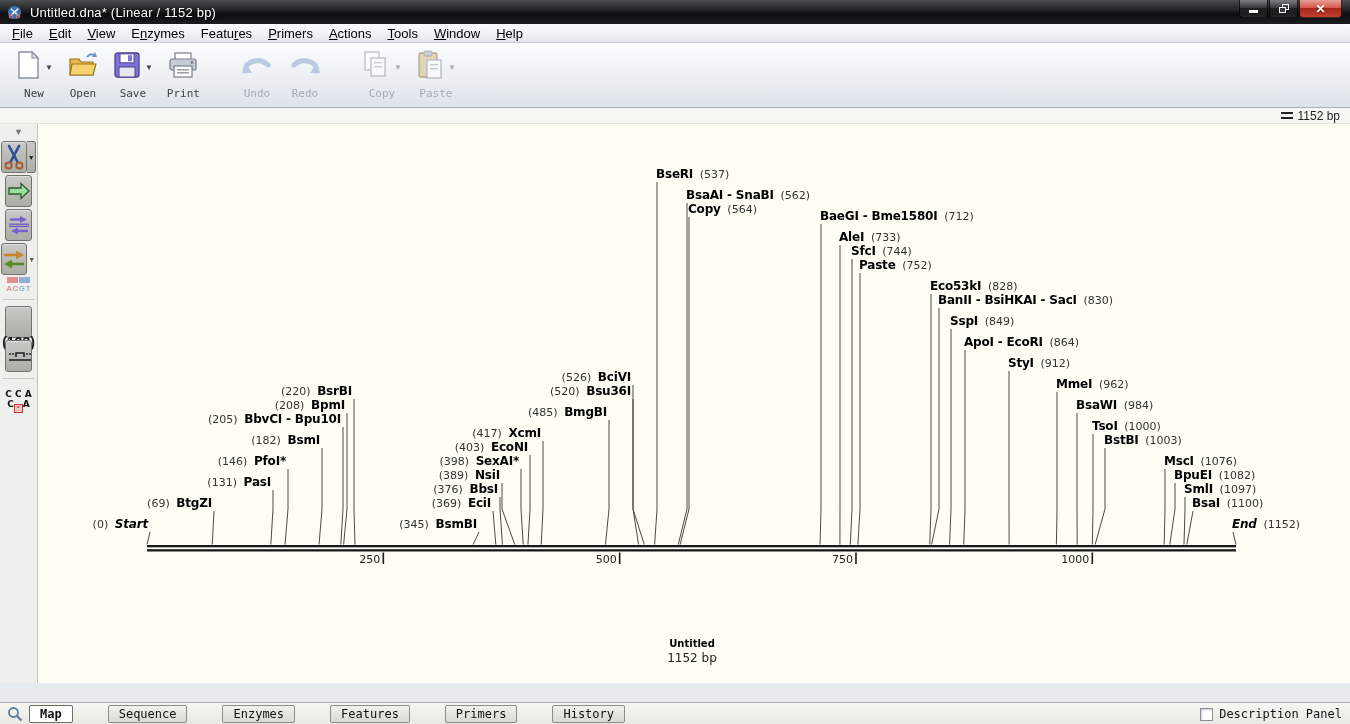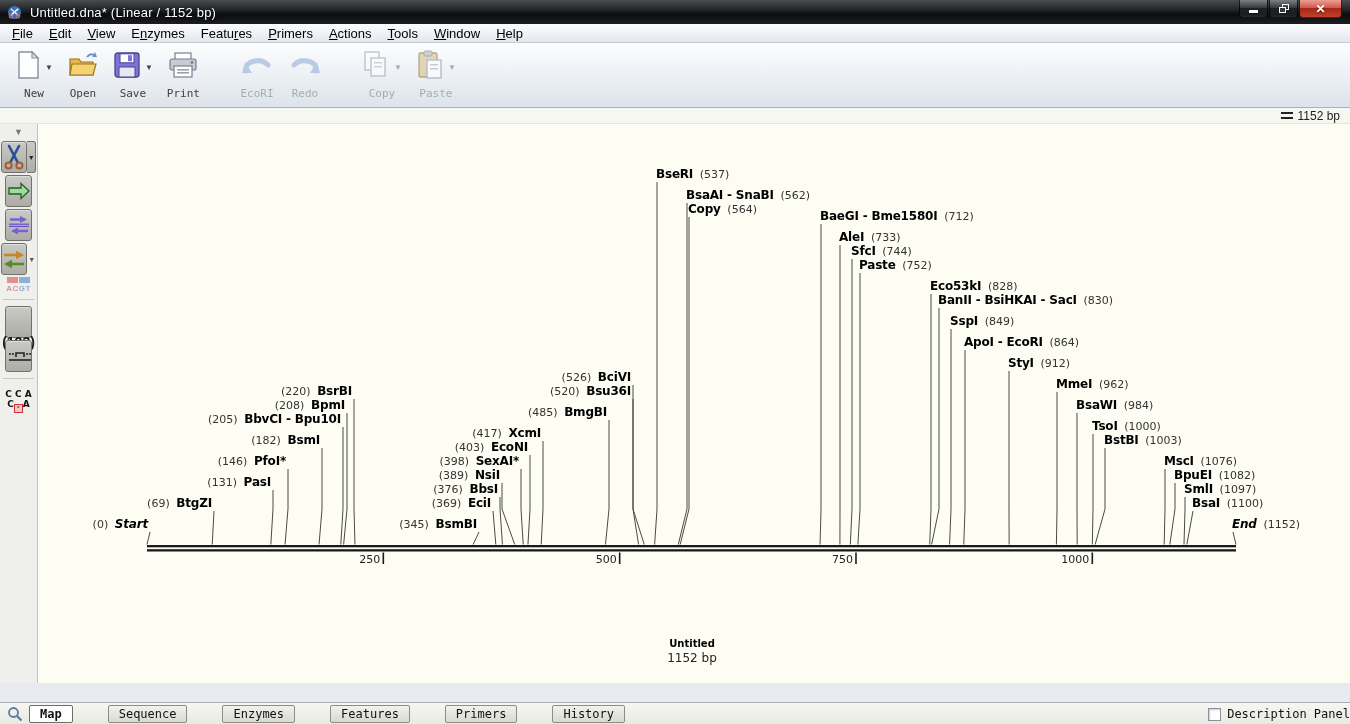--- a/index.html
+++ b/index.html
@@ -88,21 +88,21 @@
   .mt-tab .nonred { color:#3a6ea5; }
   .mt-scroll { position:absolute; left:258px; top:3px; width:12px; height:13px; color:#8a8a84; font-size:9px; line-height:13px; text-align:center; }
 
   
   .bottombar { position:absolute; left:0; top:702px; width:1350px; height:22px;
     background:linear-gradient(#f6f6f2,#e9e9e3); border-top:1px solid #a8aeb5; display:flex; align-items:center; }
   .search-ic { margin:0 6px 0 7px; }
   .btab { font-family:"DejaVu Sans Mono",monospace; font-size:12px; color:#111; height:18px; line-height:16px;
     padding:0 10px; background:linear-gradient(#f2f2ee,#d9d9d2); border:1px solid #8d8d86; border-radius:2px; margin-right:3px; }
   .btab.active { background:#ffffff; font-weight:bold; border-color:#6d6d66; }
-  .desc-panel { margin-left:auto; display:flex; align-items:flex-end; }
+  .desc-panel { margin-left:auto; display:flex; align-items:flex-end; margin-right:8px; }
   .checkbox { width:13px; height:13px; background:#fff; border:1px solid #8a9097; box-shadow:inset 1px 1px 2px #ccd; margin-right:6px; }
   .desc-label { font-family:"DejaVu Sans Mono",monospace; font-size:12px; color:#111; }
 </style>
 </head>
 <body>
 
 <div class="app">
 
   <div class="titlebar">
     <svg class="app-icon" viewBox="0 0 16 16">
@@ -190,21 +190,21 @@
         <div class="tb-label">Print</div>
       </div>
       <div class="tb-gap"></div>
       <div class="tb-btn disabled">
         <div class="tb-iconrow">
           <span><svg width="34" height="24" viewBox="0 0 34 24" opacity="0.55">
               <path d="M6 18 C4 8 20 4 28 12" fill="none" stroke="#8fa8d4" stroke-width="5" stroke-linecap="round"></path>
               <path d="M2 20 L12 20 L5 9 z" fill="#8fa8d4"></path>
             </svg></span>
         </div>
-        <div class="tb-label">EcoRI</div>
+        <div class="tb-label">Undo</div>
       </div>
       <div class="tb-btn disabled">
         <div class="tb-iconrow">
           <span><svg width="34" height="24" viewBox="0 0 34 24" opacity="0.55">
               <path d="M28 18 C30 8 14 4 6 12" fill="none" stroke="#8fa8d4" stroke-width="5" stroke-linecap="round"></path>
               <path d="M32 20 L22 20 L29 9 z" fill="#8fa8d4"></path>
             </svg></span>
         </div>
         <div class="tb-label">Redo</div>
       </div>

